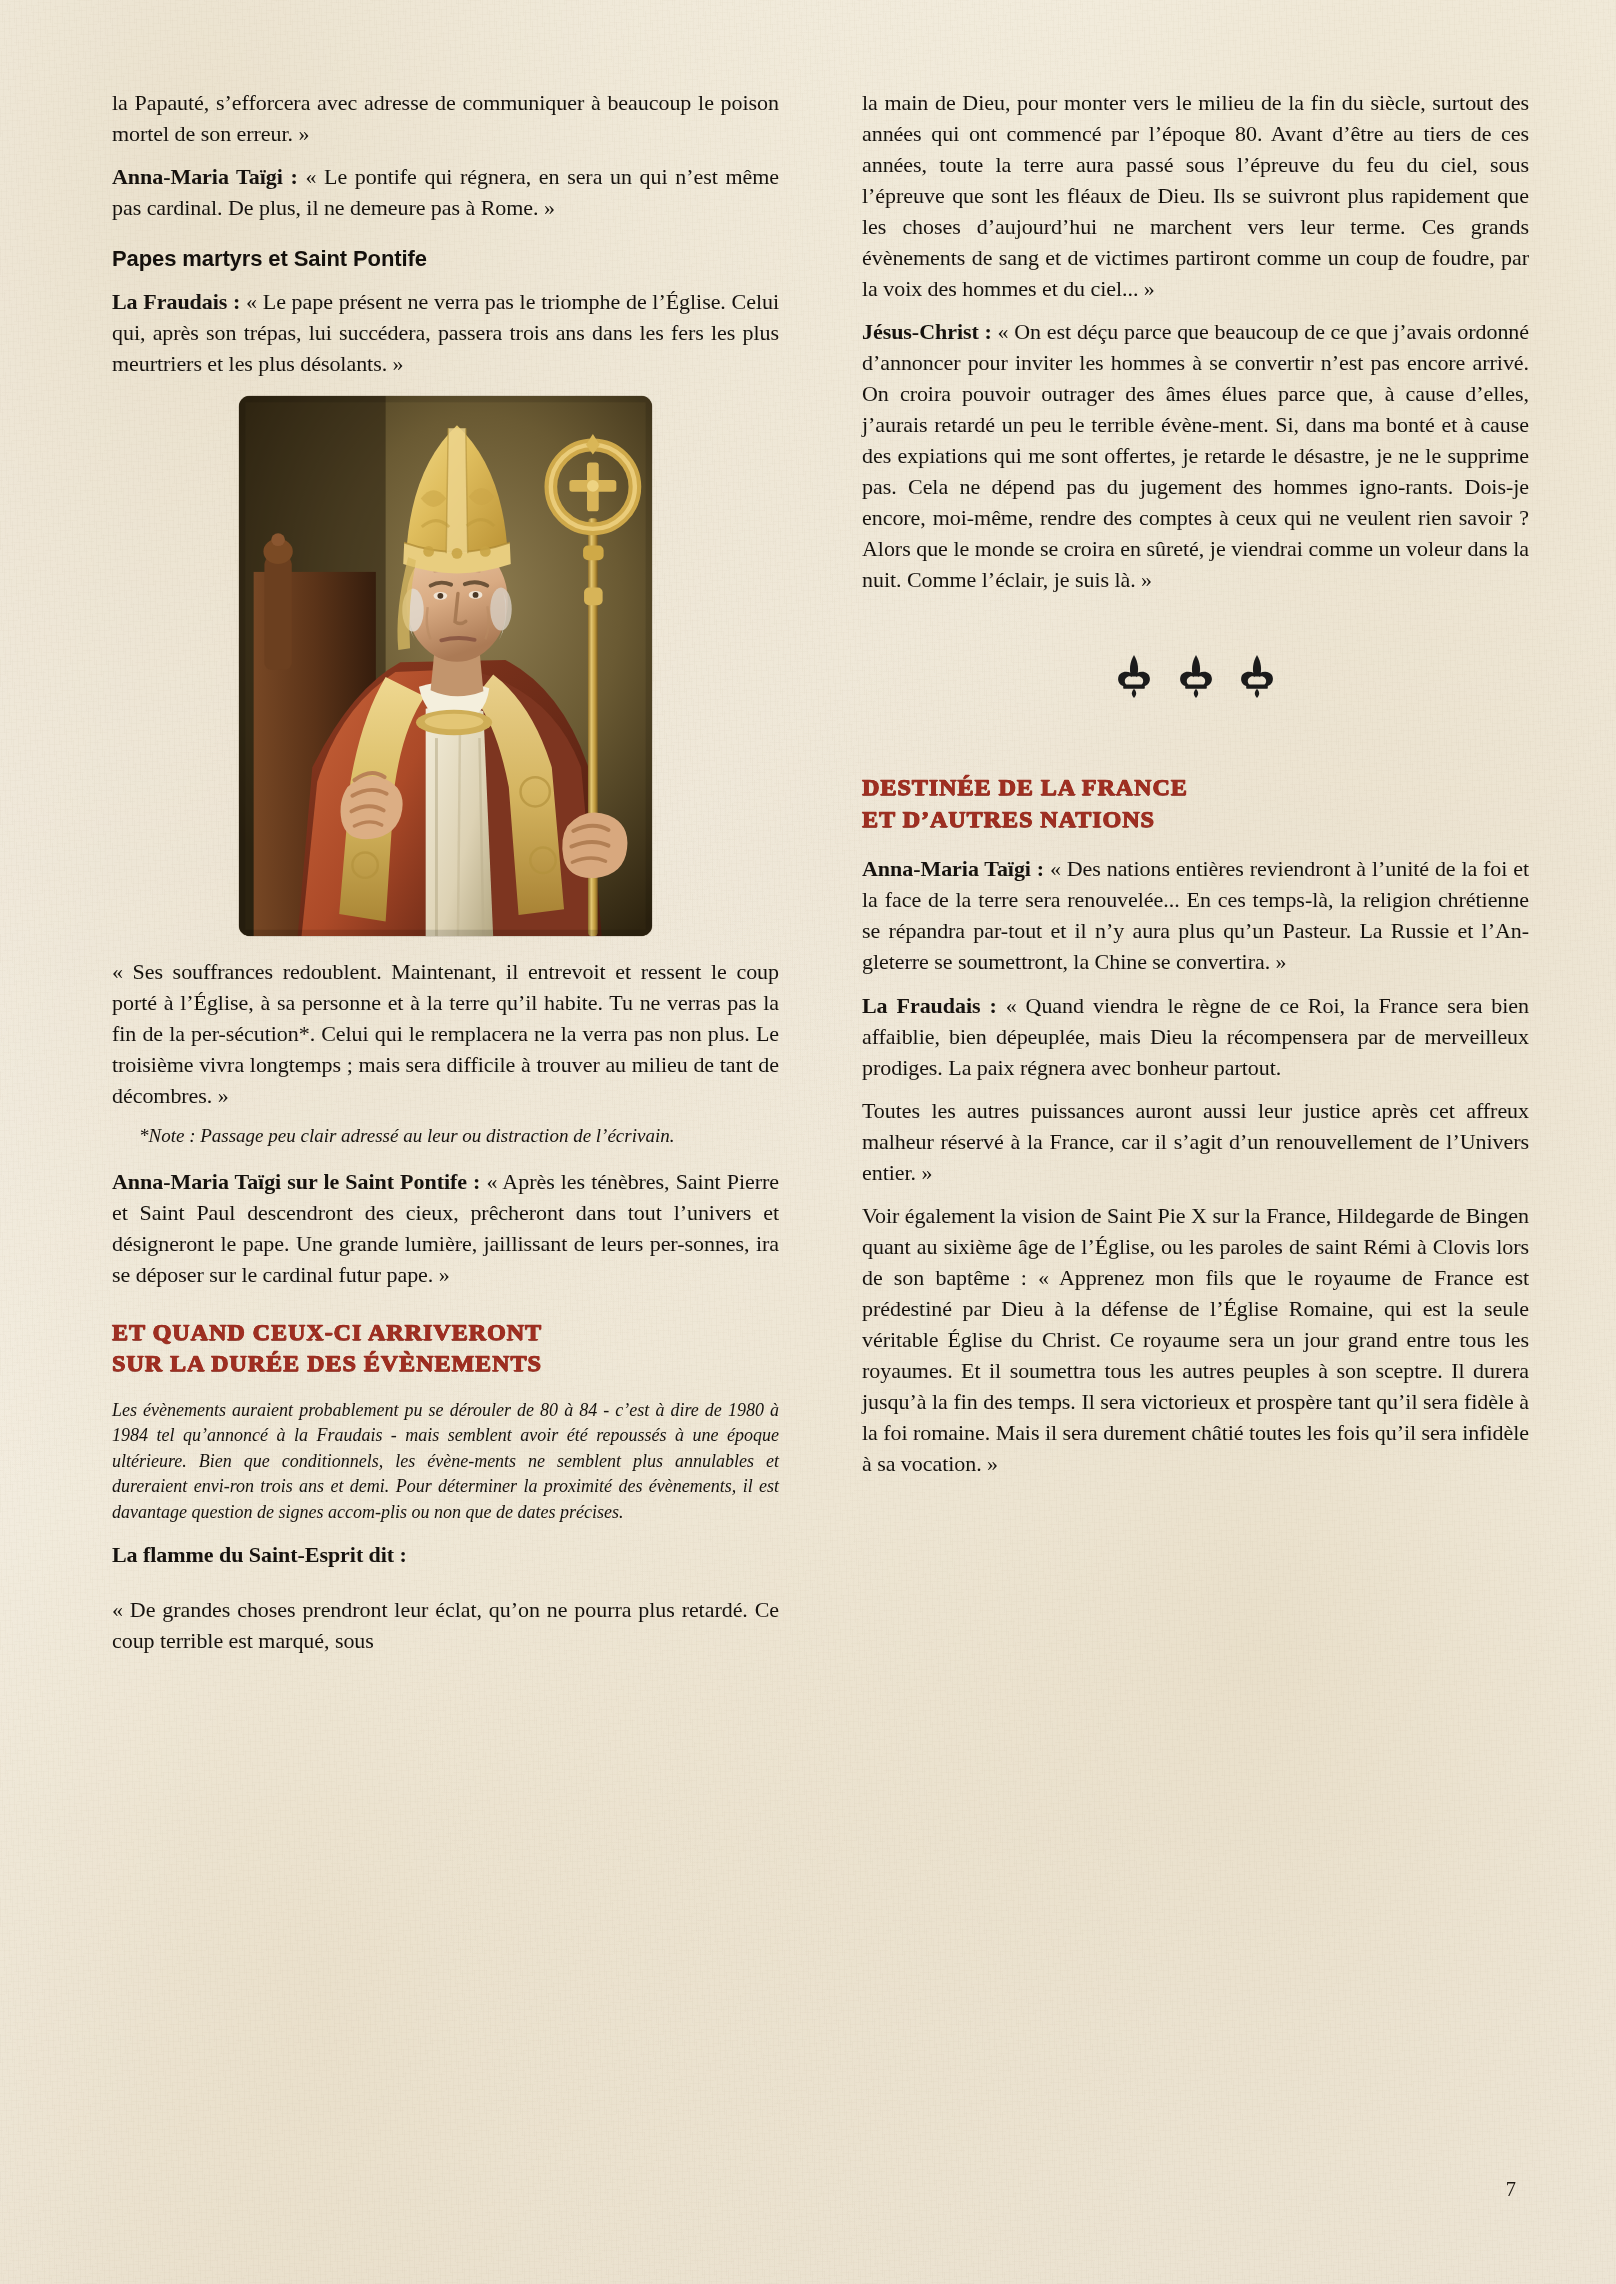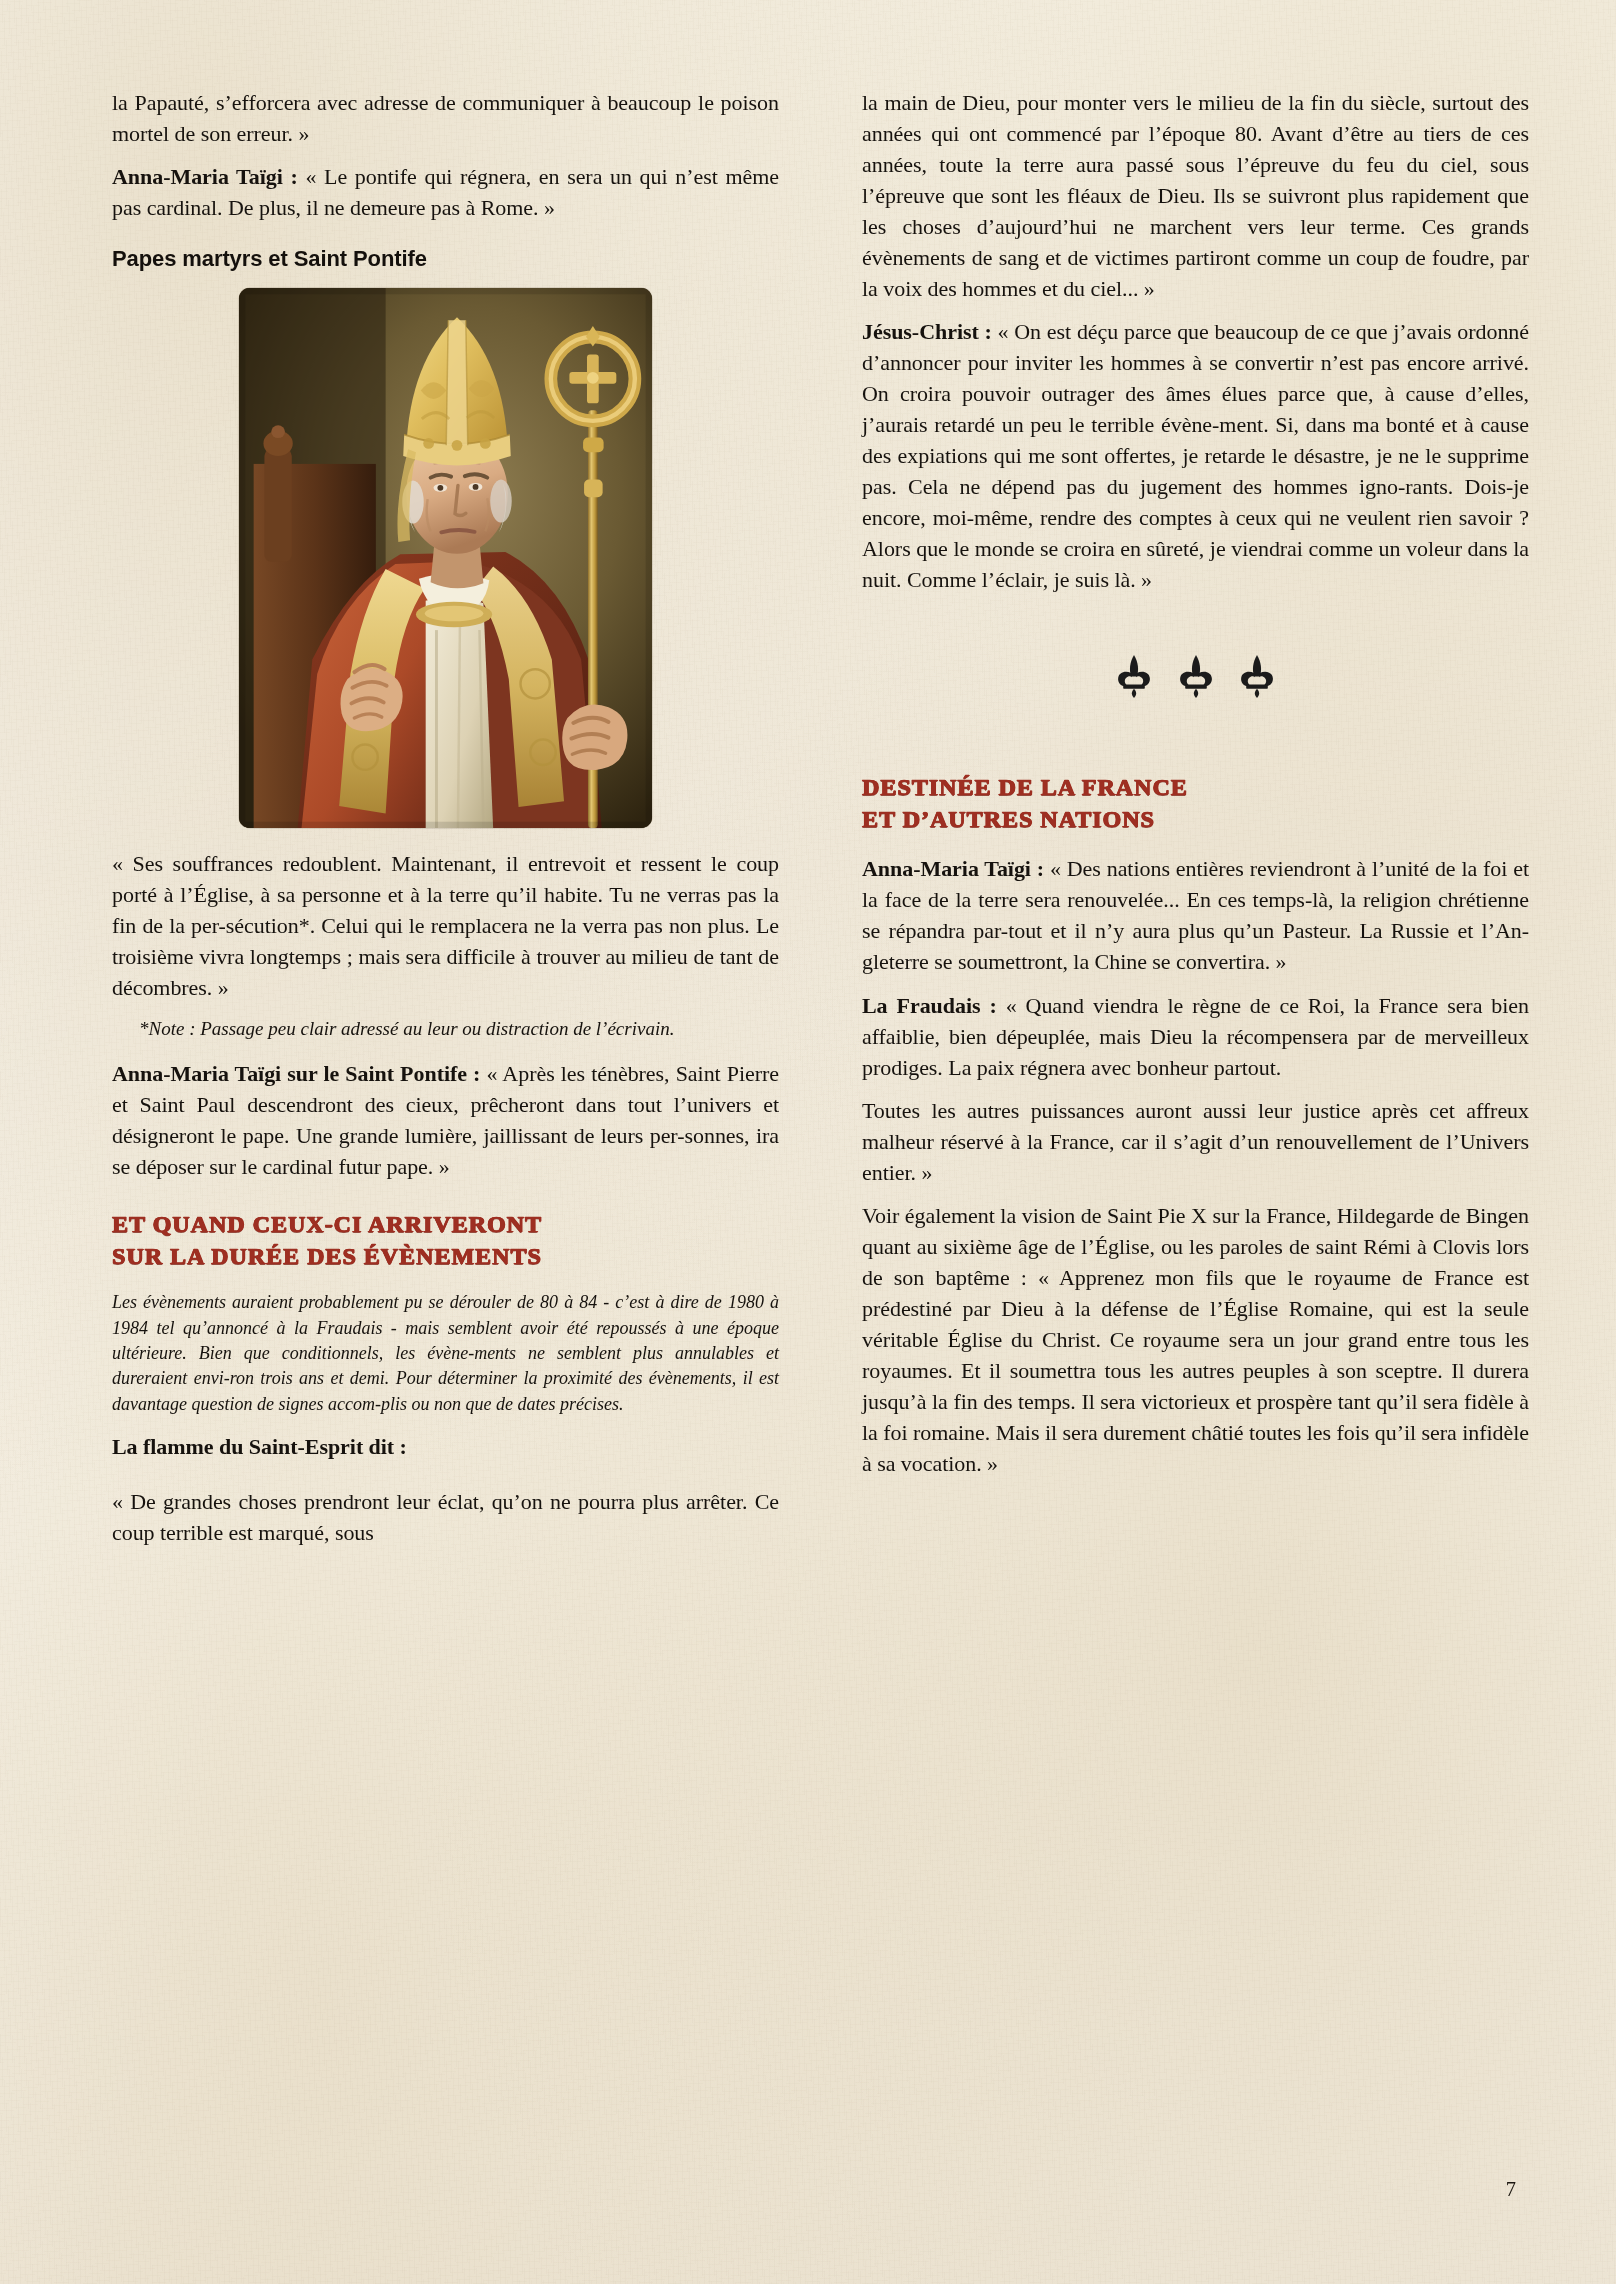--- a/index.html
+++ b/index.html
@@ -150,20 +150,21 @@
   <div class="columns">
 
     <div class="col">
 
       <p class="body-text">la Papauté, s’efforcera avec adresse de communiquer à beaucoup le poison mortel de son erreur. »</p>
 
       <p class="body-text"><span class="lead">Anna-Maria Taïgi :</span><span> « Le pontife qui régnera, en sera un qui n’est même pas cardinal. De plus, il ne demeure pas à Rome. »</span></p>
 
       <h2 class="subhead">Papes martyrs et Saint Pontife</h2>
 
+      <p class="body-text"><span class="lead">La Fraudais :</span><span> « Le pape présent ne verra pas le triomphe de l’Église. Celui qui, après son trépas, lui succédera, passera trois ans dans les fers les plus meurtriers et les plus désolants. »</span></p>
 
       <div class="figure">
         <div class="portrait">
           <svg viewBox="0 0 845 1105" preserveAspectRatio="xMidYMid slice" aria-hidden="true">
             <defs>
               <radialGradient id="bgWall" cx="58%" cy="38%" r="72%">
                 <stop offset="0%" stop-color="#8d7c50"></stop>
                 <stop offset="48%" stop-color="#6a5a33"></stop>
                 <stop offset="100%" stop-color="#2e2410"></stop>
               </radialGradient>
@@ -324,21 +325,21 @@
 
       <h2 class="redhead">
         <span>et quand ceux-ci arriveront</span>
         <span>Sur la durée des évènements</span>
       </h2>
 
       <p class="italic-para">Les évènements auraient probablement pu se dérouler de 80 à 84 - c’est à dire de 1980 à 1984 tel qu’annoncé à la Fraudais - mais semblent avoir été repoussés à une époque ultérieure. Bien que conditionnels, les évène-ments ne semblent plus annulables et dureraient envi-ron trois ans et demi. Pour déterminer la proximité des évènements, il est davantage question de signes accom-plis ou non que de dates précises.</p>
 
       <p class="body-text tight"><span class="lead">La flamme du Saint-Esprit dit :</span></p>
 
-      <p class="body-text">« De grandes choses prendront leur éclat, qu’on ne pourra plus arrêter. Ce coup terrible est marqué, sous</p>
+      <p class="body-text">« De grandes choses prendront leur éclat, qu’on ne pourra plus retardé. Ce coup terrible est marqué, sous</p>
 
     </div>
 
     <div class="col">
 
       <p class="body-text">la main de Dieu, pour monter vers le milieu de la fin du siècle, surtout des années qui ont commencé par l’époque 80. Avant d’être au tiers de ces années, toute la terre aura passé sous l’épreuve du feu du ciel, sous l’épreuve que sont les fléaux de Dieu. Ils se suivront plus rapidement que les choses d’aujourd’hui ne marchent vers leur terme. Ces grands évènements de sang et de victimes partiront comme un coup de foudre, par la voix des hommes et du ciel... »</p>
 
       <p class="body-text"><span class="lead">Jésus-Christ :</span><span> « On est déçu parce que beaucoup de ce que j’avais ordonné d’annoncer pour inviter les hommes à se convertir n’est pas encore arrivé. On croira pouvoir outrager des âmes élues parce que, à cause d’elles, j’aurais retardé un peu le terrible évène-ment. Si, dans ma bonté et à cause des expiations qui me sont offertes, je retarde le désastre, je ne le supprime pas. Cela ne dépend pas du jugement des hommes igno-rants. Dois-je encore, moi-même, rendre des comptes à ceux qui ne veulent rien savoir ? Alors que le monde se croira en sûreté, je viendrai comme un voleur dans la nuit. Comme l’éclair, je suis là. »</span></p>
 
       <div class="ornament">

